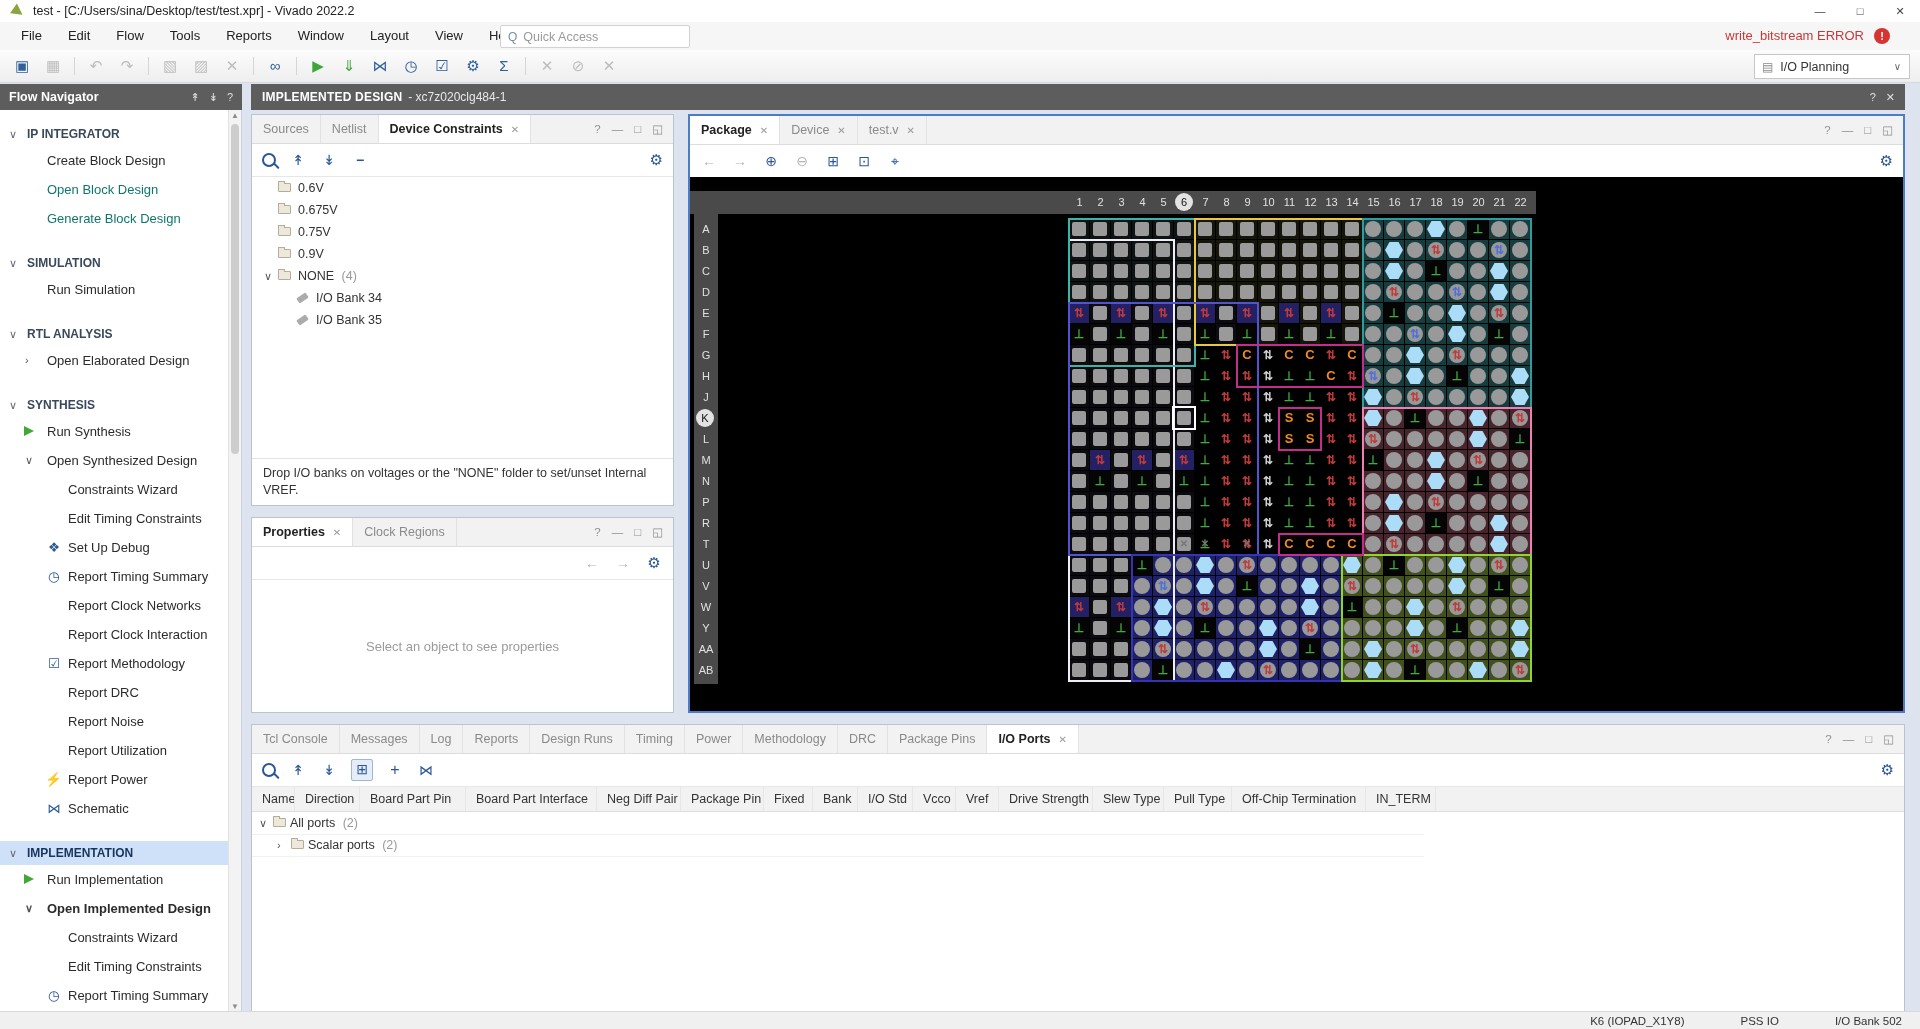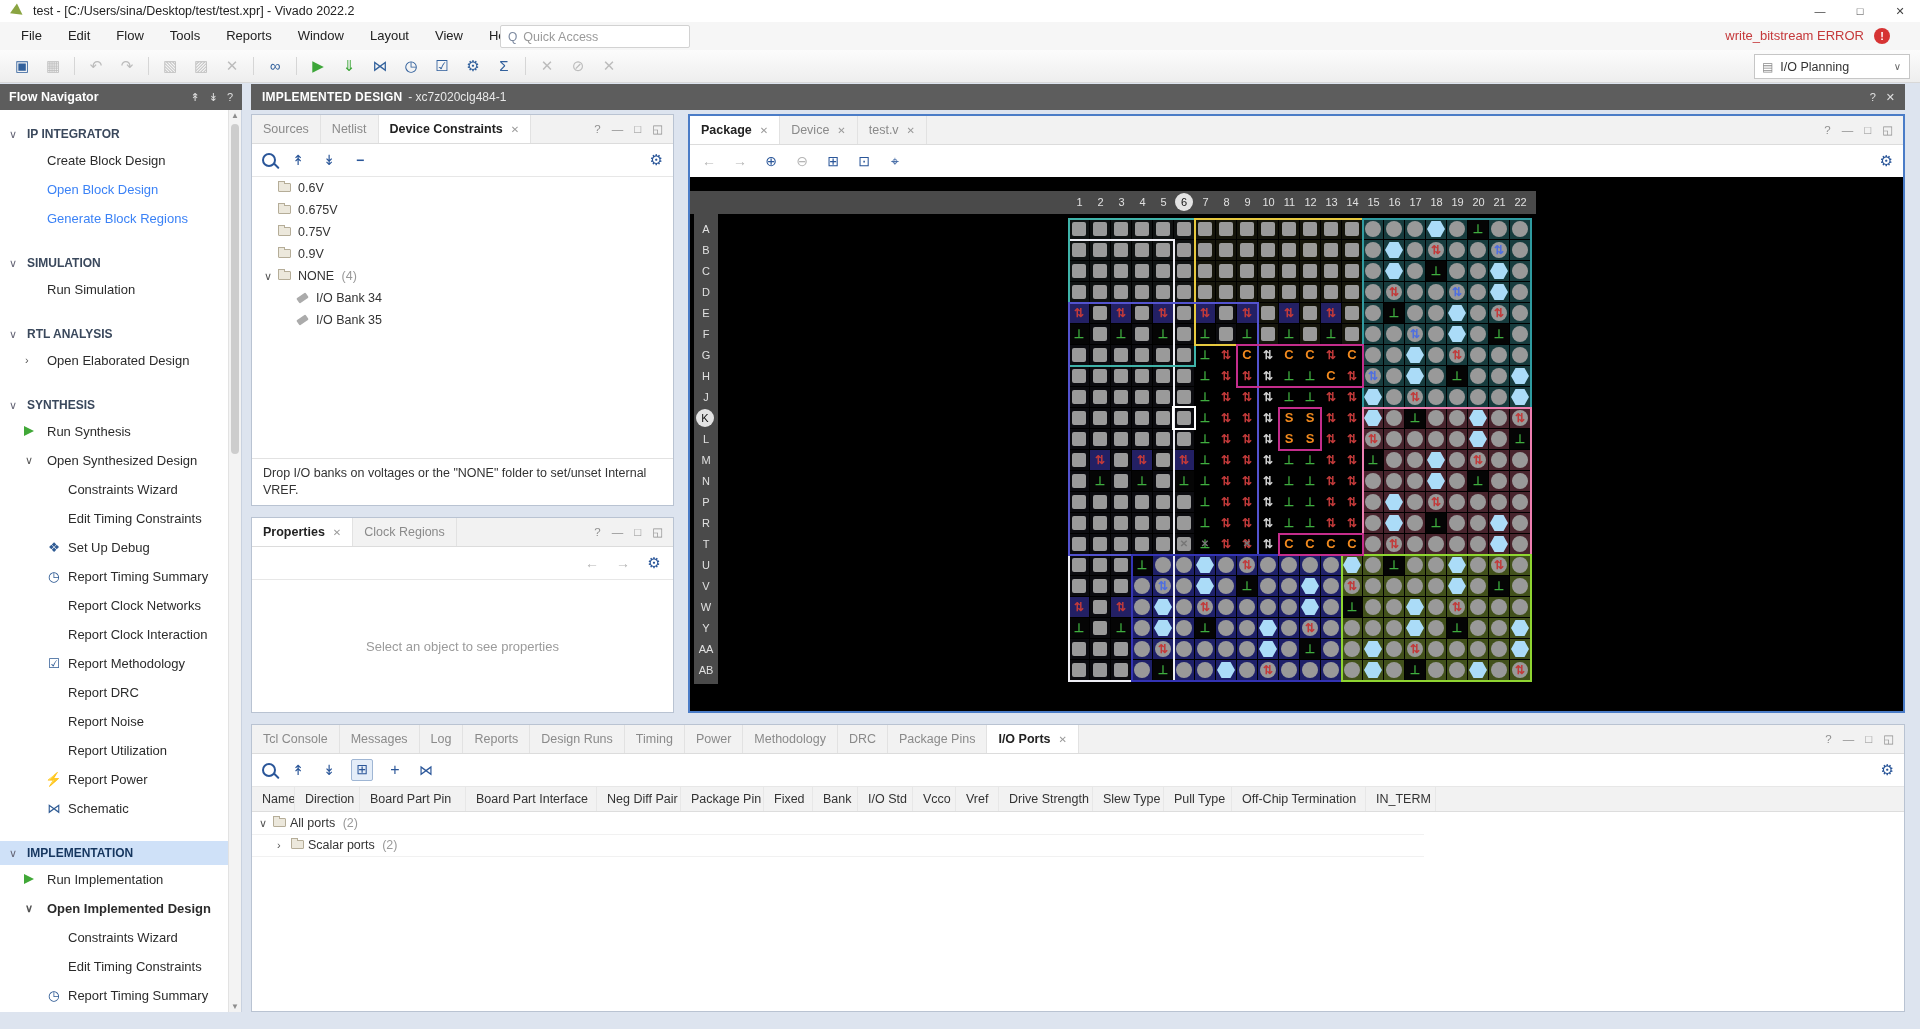--- a/index.html
+++ b/index.html
@@ -37,21 +37,21 @@
   .flow-hicons{margin-left:auto;display:flex;gap:9px;padding-right:9px;font-weight:normal;color:#dfdfdf;font-size:11px;}
   .flow-body{position:absolute;top:110px;left:0;width:242px;height:902px;background:#fff;overflow:hidden;border-right:1px solid #c9d2e0;box-sizing:border-box;}
   .flow-content{padding-top:0;}
   .fsec{margin-top:18px;}
   .fsec:first-child{margin-top:12px;}
   .fsec-h{position:relative;height:24px;line-height:24px;padding-left:27px;font-weight:bold;font-size:12px;color:#3a485c;}
   .fsec-h .chev{position:absolute;left:9px;color:#667;font-size:11px;font-weight:normal;}
   .fsec.sel .fsec-h{background:#cfe1f8;color:#16365f;}
   .fitem{position:relative;height:29px;line-height:29px;padding-left:47px;font-size:13px;color:#2b2b2b;white-space:nowrap;}
   .fitem.lvl1{padding-left:68px;}
-  .fitem.dis{color:#3b82f6;}
+  .fitem.dis{color:#0f766e;}
   .fitem.b{font-weight:bold;}
   .fitem .ficon{position:absolute;left:23px;width:18px;text-align:center;color:#2f5b94;font-size:13.5px;}
   .fitem.lvl1 .ficon{left:45px;}
   .fitem .fchev{position:absolute;left:25px;color:#555;font-size:11px;}
   .playico{position:absolute;left:24px;top:9px;width:0;height:0;border-left:10px solid #41a838;border-top:5.5px solid transparent;border-bottom:5.5px solid transparent;}
   .flow-scroll{position:absolute;right:0;top:0;width:13px;height:100%;background:#f3f3f3;border-left:1px solid #e2e2e2;box-sizing:border-box;}
   .flow-scroll .arr{position:absolute;left:0;width:12px;text-align:center;font-size:8px;color:#8d8d8d;}
   .flow-thumb{position:absolute;left:2px;width:8px;top:14px;height:330px;background:#cdcdcd;border-radius:4px;}
 
   
@@ -195,21 +195,21 @@
       <span>↡</span>
       <span>?</span>
     </span>
   </div>
   <div class="flow-body">
     <div class="flow-content" id="flow-content">
         <div class="fsec">
           <div class="fsec-h"><span class="chev">∨</span><span>IP INTEGRATOR</span></div>
           <div class="fitem">Create Block Design</div>
           <div class="fitem dis">Open Block Design</div>
-          <div class="fitem dis">Generate Block Regions</div>
+          <div class="fitem dis">Generate Block Design</div>
         </div>
         <div class="fsec">
           <div class="fsec-h"><span class="chev">∨</span><span>SIMULATION</span></div>
           <div class="fitem">Run Simulation</div>
         </div>
         <div class="fsec">
           <div class="fsec-h"><span class="chev">∨</span><span>RTL ANALYSIS</span></div>
           <div class="fitem">Open Elaborated Design<span class="fchev">›</span></div>
         </div>
         <div class="fsec">
@@ -1958,14 +1958,19 @@
         <span class="th" style="left: 912px; width: 68px;">Pull Type</span>
         <span class="th" style="left: 980px; width: 134px;">Off-Chip Termination</span>
         <span class="th" style="left: 1114px; width: 70px;">IN_TERM</span>
       </div>
     <div id="ports-rows">
         <div class="trowb" style="top: 87px; padding-left: 38px;"><span class="chev" style="left: 7px;">∨</span><span class="folder" style="left: 21px;"></span><span>All ports </span><span class="cnt">(2)</span></div>
         <div class="trowb" style="top: 109px; padding-left: 56px;"><span class="chev" style="left: 25px;">›</span><span class="folder" style="left: 39px;"></span><span>Scalar ports </span><span class="cnt">(2)</span></div>
       </div>
   </div>
 
+  <div class="statusbar" id="status-bar">
+      <span class="status-item">K6 (IOPAD_X1Y8)</span>
+      <span class="status-item">PSS IO</span>
+      <span class="status-item">I/O Bank 502</span>
+    </div>
 
 </div>
 
 </body></html>

